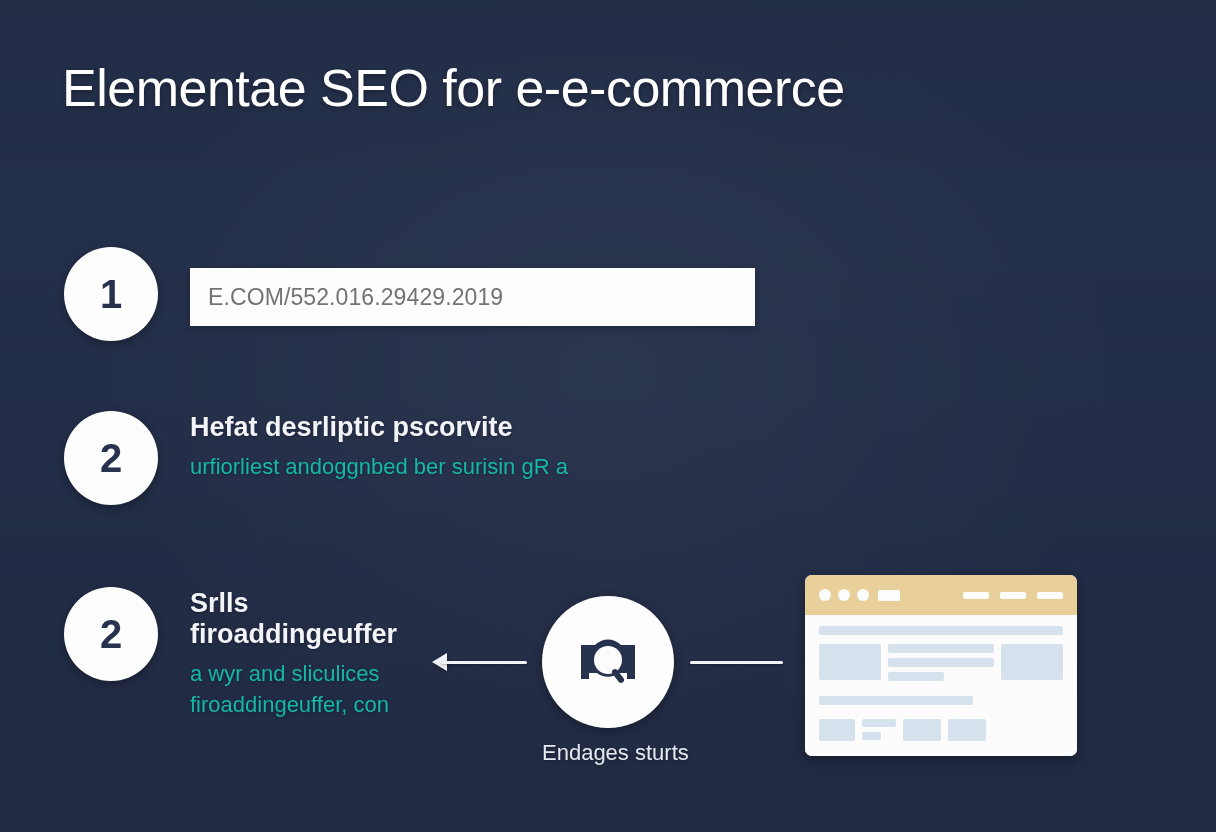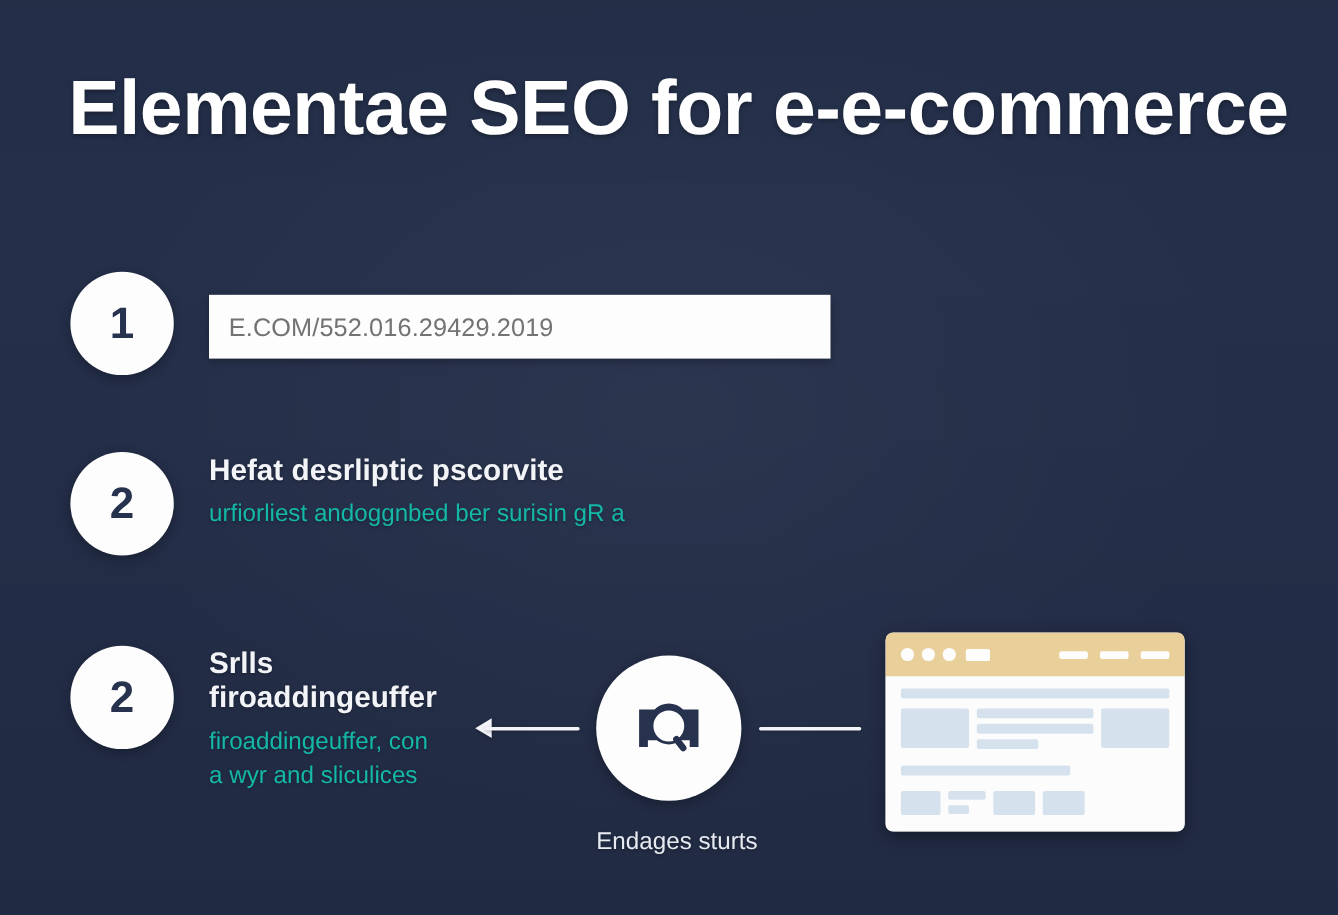--- a/index.html
+++ b/index.html
@@ -23,22 +23,22 @@
     background:
       radial-gradient(ellipse at 50% 45%, rgba(255,255,255,0.035) 0%, rgba(0,0,0,0) 62%),
       linear-gradient(180deg, rgba(0,0,0,0.05) 0%, rgba(0,0,0,0.0) 25%, rgba(0,0,0,0.10) 100%);
   }
 
   
   .title {
     position: absolute;
     left: 62px;
     top: 58px;
-    font-size: 70px;
-    font-weight: 700;
+    font-size: 52px;
+    font-weight: 400;
     color: #ffffff;
     letter-spacing: -0.5px;
     text-shadow: 0 2px 5px rgba(0,0,0,0.32);
     white-space: nowrap;
   }
 
   
   .step {
     position: absolute;
     display: flex;
@@ -124,21 +124,21 @@
     width: 132px;
     height: 132px;
     border-radius: 50%;
     background: #fdfdfd;
     box-shadow: 0 3px 12px rgba(0,0,0,0.32);
     display: flex;
     align-items: center;
     justify-content: center;
   }
   .badge-caption {
-    margin-top: 24px;
+    margin-top: 12px;
     font-size: 22px;
     color: #e6eaf1;
     font-weight: 400;
     white-space: nowrap;
     text-shadow: 0 1px 3px rgba(0,0,0,0.28);
   }
 
   
   .connector {
     position: absolute;
@@ -266,22 +266,22 @@
   <div class="step-line">urfiorliest andoggnbed ber surisin gR a</div>
 </div>
 
 <div class="step" id="step-3">
   <div class="step-circle">
     <span class="step-num">2</span>
   </div>
 </div>
 <div class="step-text" id="step-3-text">
   <div class="step-heading">Srlls firoaddingeuffer</div>
+  <div class="step-line">a wyr and sliculices</div>
   <div class="step-line">firoaddingeuffer, con</div>
-  <div class="step-line">a wyr and sliculices</div>
 </div>
 
 <div class="arrow-head"></div>
 <div class="connector" id="connector-left"></div>
 <div class="connector" id="connector-right"></div>
 
 <div class="badge-wrap">
   <div class="badge-circle">
     <svg width="74" height="74" viewBox="0 0 74 74">
       <path fill="#26324e" d="M10 20 h14 a18 18 0 0 1 26 0 h14 v34 h-8 v-6 h-8 a18 18 0 0 1 -22 0 h-8 v6 h-8 z"></path>

